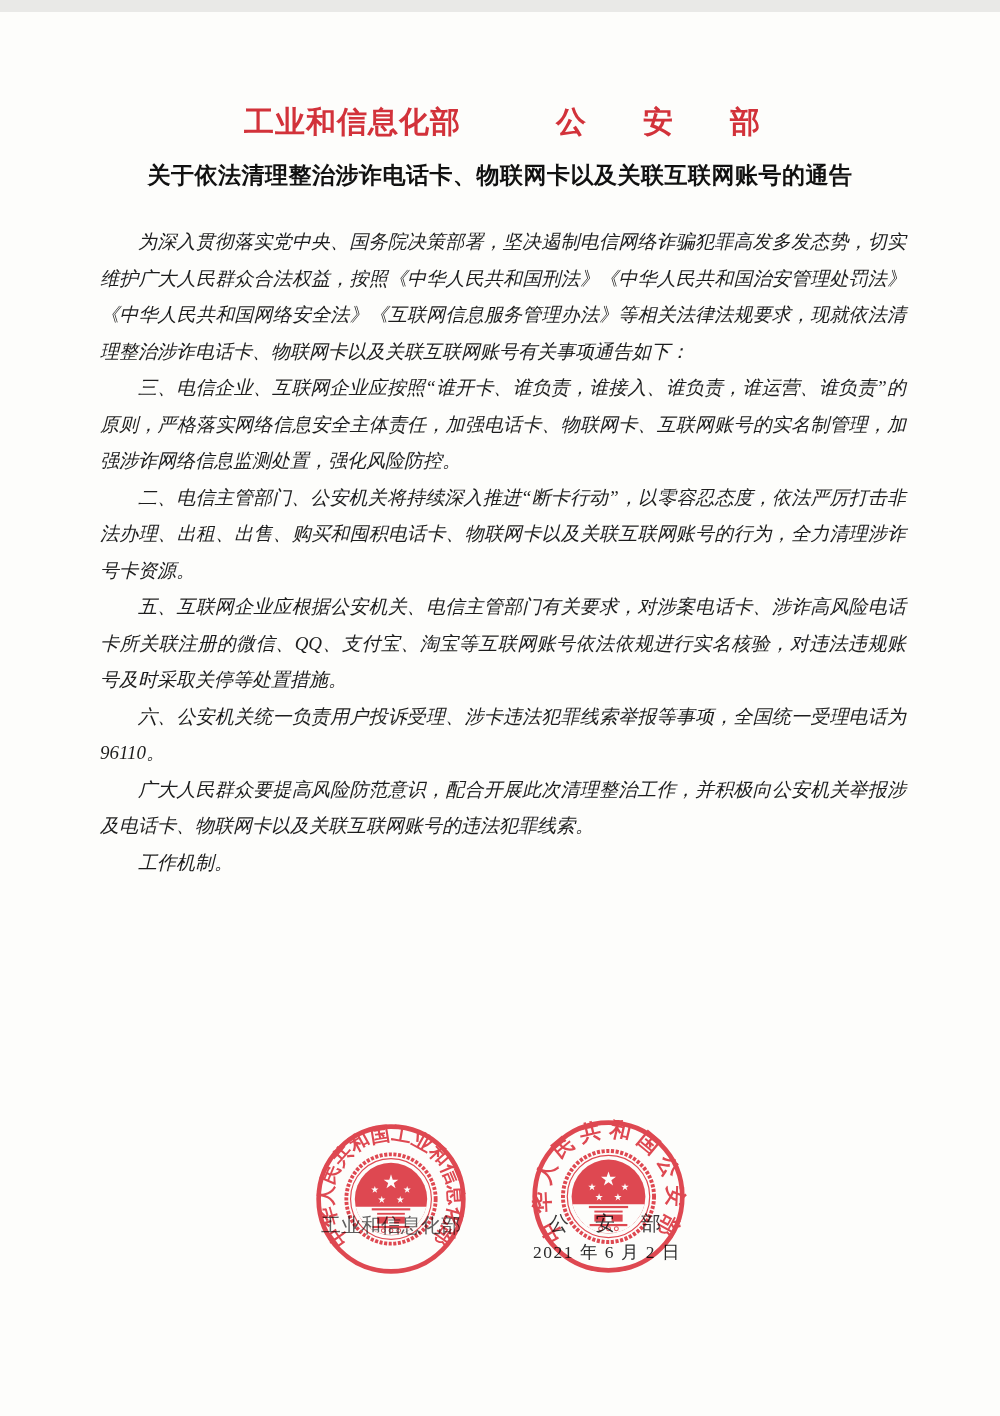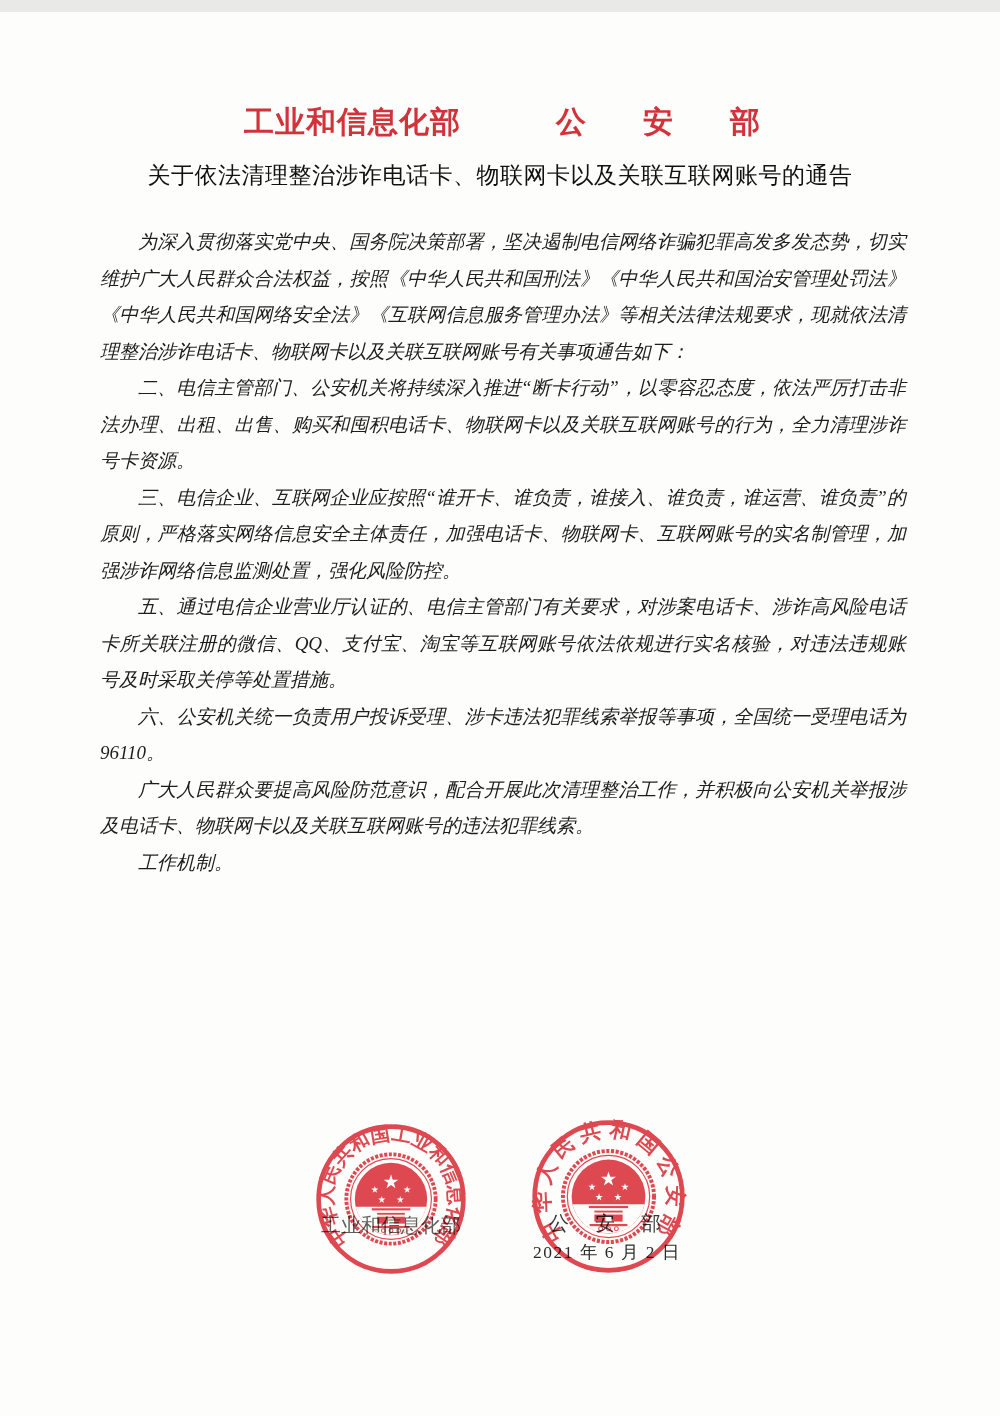--- a/index.html
+++ b/index.html
@@ -16,21 +16,21 @@
     position:absolute;top:90px;
     font-size:30px;font-weight:bold;
     color:#d2323a;
     white-space:nowrap;
   }
   .ministry-left{left:244px;letter-spacing:1px;}
   .ministry-right{left:556px;letter-spacing:57px;}
   .doc-title{
     position:absolute;top:148px;left:0;width:100%;
     margin:0;text-align:center;
-    font-size:23px;font-weight:normal;color:#111;
+    font-size:23px;font-weight:bold;color:#111;
     letter-spacing:0.5px;
   }
   .body-text{
     position:absolute;top:212px;left:100px;width:806px;
     font-size:19px;line-height:36.5px;
     text-align:justify;text-justify:inter-ideograph;font-style:italic;
   }
   .body-text p{margin:0;text-indent:2em;}
   .sig{
     position:absolute;color:#383838;white-space:nowrap;z-index:1;
@@ -73,23 +73,23 @@
 
 <div class="page">
 
   <span class="ministry ministry-left">工业和信息化部</span>
   <span class="ministry ministry-right">公安部</span>
 
   <h1 class="doc-title">关于依法清理整治涉诈电话卡、物联网卡以及关联互联网账号的通告</h1>
 
   <div class="body-text">
     <p>为深入贯彻落实党中央、国务院决策部署，坚决遏制电信网络诈骗犯罪高发多发态势，切实维护广大人民群众合法权益，按照《中华人民共和国刑法》《中华人民共和国治安管理处罚法》《中华人民共和国网络安全法》《互联网信息服务管理办法》等相关法律法规要求，现就依法清理整治涉诈电话卡、物联网卡以及关联互联网账号有关事项通告如下：</p>
+    <p>三、电信企业、互联网企业应按照“谁开卡、谁负责，谁接入、谁负责，谁运营、谁负责”的原则，严格落实网络信息安全主体责任，加强电话卡、物联网卡、互联网账号的实名制管理，加强涉诈网络信息监测处置，强化风险防控。</p>
     <p>二、电信主管部门、公安机关将持续深入推进“断卡行动”，以零容忍态度，依法严厉打击非法办理、出租、出售、购买和囤积电话卡、物联网卡以及关联互联网账号的行为，全力清理涉诈号卡资源。</p>
-    <p>三、电信企业、互联网企业应按照“谁开卡、谁负责，谁接入、谁负责，谁运营、谁负责”的原则，严格落实网络信息安全主体责任，加强电话卡、物联网卡、互联网账号的实名制管理，加强涉诈网络信息监测处置，强化风险防控。</p>
-    <p>五、通过电信企业营业厅认证的、电信主管部门有关要求，对涉案电话卡、涉诈高风险电话卡所关联注册的微信、QQ、支付宝、淘宝等互联网账号依法依规进行实名核验，对违法违规账号及时采取关停等处置措施。</p>
+    <p>五、互联网企业应根据公安机关、电信主管部门有关要求，对涉案电话卡、涉诈高风险电话卡所关联注册的微信、QQ、支付宝、淘宝等互联网账号依法依规进行实名核验，对违法违规账号及时采取关停等处置措施。</p>
     <p>六、公安机关统一负责用户投诉受理、涉卡违法犯罪线索举报等事项，全国统一受理电话为 96110。</p>
     <p>广大人民群众要提高风险防范意识，配合开展此次清理整治工作，并积极向公安机关举报涉及电话卡、物联网卡以及关联互联网账号的违法犯罪线索。</p>
     <p>工作机制。</p>
   </div>
 
   <div class="sig sig-miit">工业和信息化部</div>
   <div class="sig sig-mps">公安部</div>
   <div class="sig sig-date">2021 年 6 月 2 日</div>
 
   <svg class="seal seal-1" viewBox="0 0 200 200">

